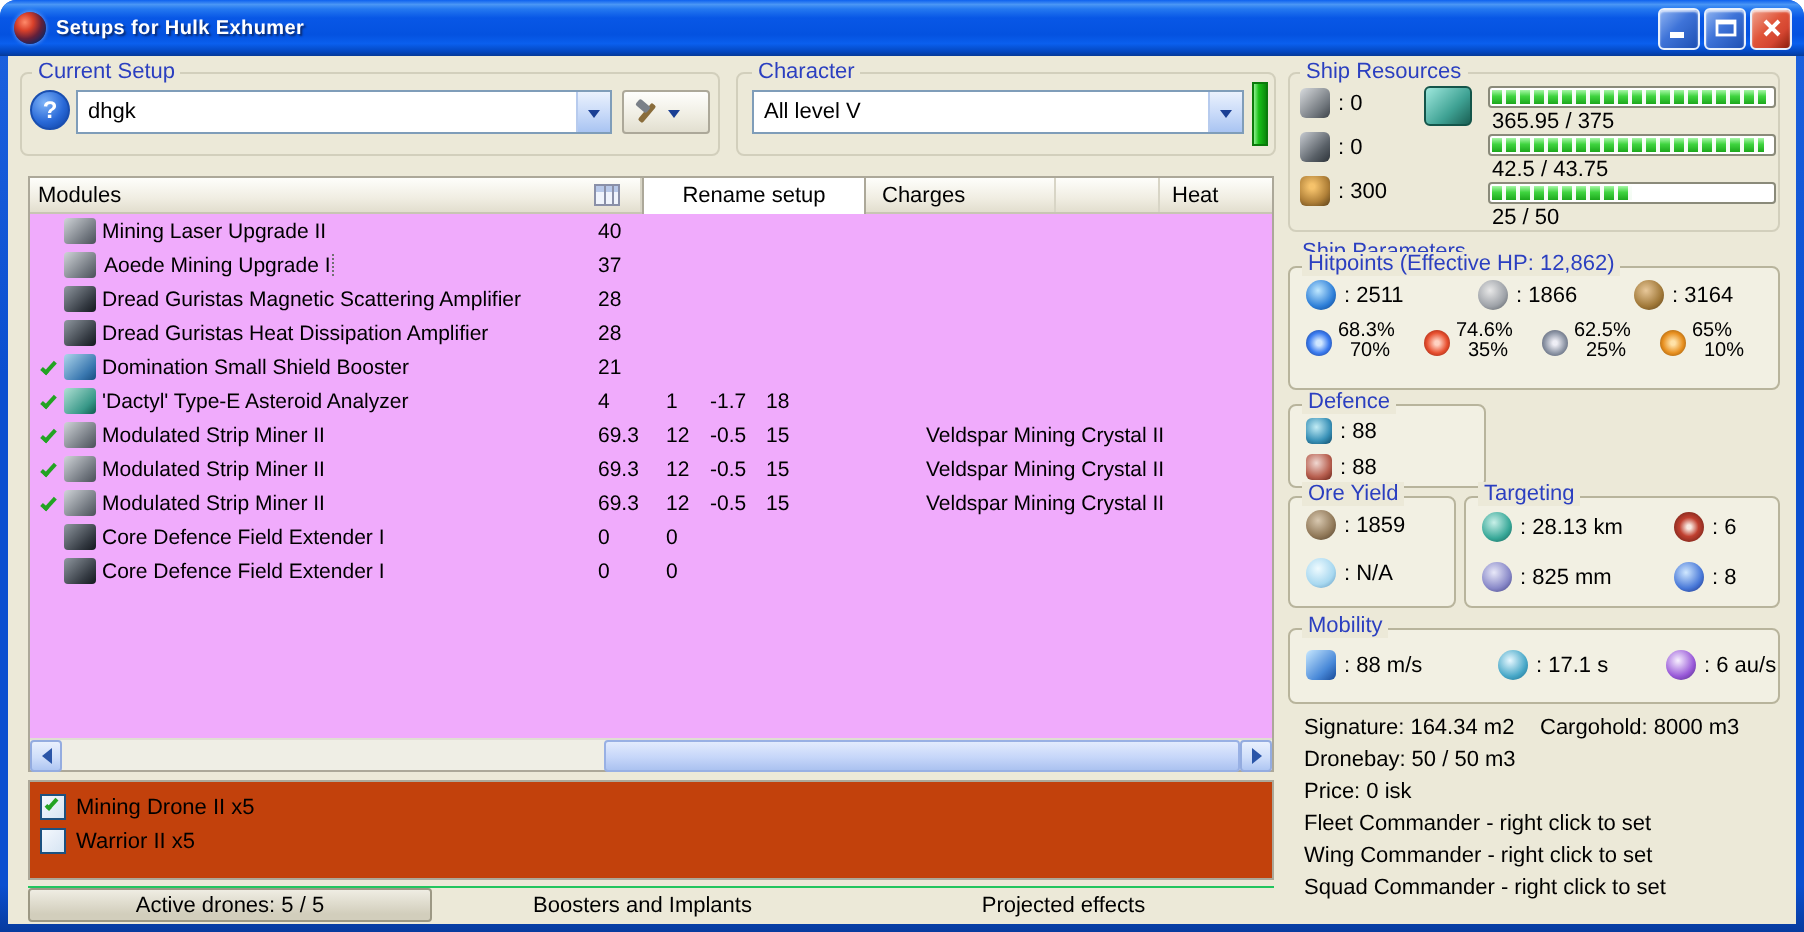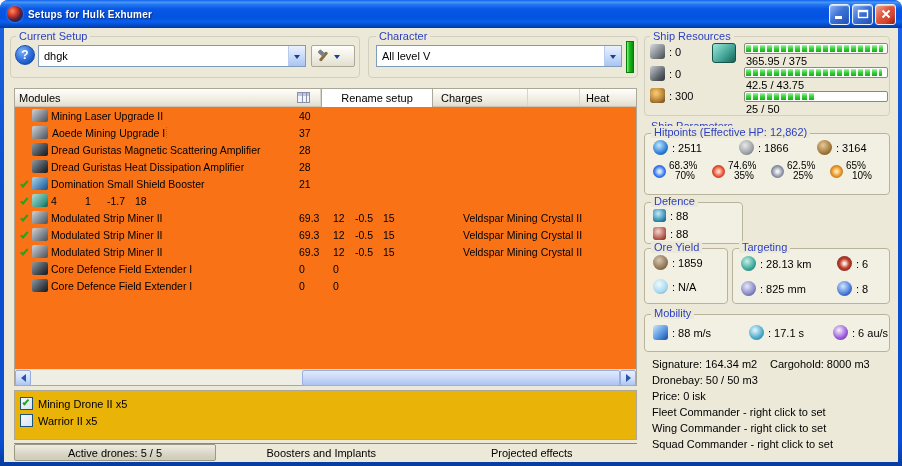--- a/index.html
+++ b/index.html
@@ -69,21 +69,21 @@
   .i-ore{background:radial-gradient(circle at 40% 35%,#D8C8B0,#907858 60%,#4A3A28)}
   .i-ice{background:radial-gradient(circle at 40% 35%,#EFFBFF,#A8D8F0 60%,#5890B8)}
   .i-range{background:radial-gradient(circle at 40% 35%,#C8F0E8,#38A898 60%,#105850)}
   .i-lock{background:radial-gradient(circle,#F8E8E0 10%,#C04030 45%,#5A1810)}
   .i-scan{background:radial-gradient(circle at 40% 35%,#E8E8F8,#8888C8 60%,#383878)}
   .i-sens{background:radial-gradient(circle at 40% 35%,#D0E8FF,#4878D8 60%,#182878)}
   .i-speed{background:linear-gradient(135deg,#C8E8FF,#4888D8 65%,#184A98)}
   .i-align{background:radial-gradient(circle at 40% 35%,#E8F8FF,#48A8C8 60%,#186888)}
   .i-warp{background:radial-gradient(circle at 40% 35%,#F8F0FF,#9858D8 60%,#482878)}
 
-  .modtable{position:absolute;left:10px;top:60px;width:623px;height:298px;background:#f97316;border:1px solid #ACA899}
+  .modtable{position:absolute;left:10px;top:60px;width:623px;height:298px;background:#f0abfc;border:1px solid #ACA899}
   .mthead{display:flex;height:18px;background:linear-gradient(180deg,#FEFEFB 0%,#F0EDE2 60%,#E2DECE 100%);border-bottom:1px solid #C8C5B4}
   .mh{display:flex;align-items:center;border-right:1px solid #D8D5C6;padding:0 4px}
   .mh-modules{width:306px}
   .mh-tab{width:112px;background:#fff;border-right:1px solid #ACA899;border-left:1px solid #ACA899;justify-content:center;margin-bottom:-1px}
   .mh-charges{width:95px;padding-left:8px}
   .mh-gap{width:52px}
   .mh-heat{flex:1;border-right:none;padding-left:6px}
   .colsicon{margin-left:auto;margin-right:6px;width:13px;height:11px;border:1px solid #8A90A8;flex:none;
     background:linear-gradient(90deg,transparent 0 4px,#8A90A8 4px 5px,transparent 5px 8px,#8A90A8 8px 9px,transparent 9px),
     linear-gradient(180deg,#B8C8E8 0 3px,#F0F4FC 3px)}
@@ -105,21 +105,21 @@
 
   .hscroll{position:absolute;left:0;right:0;bottom:0;height:16px;background:#EFEEE5;display:flex;align-items:center;border-top:1px solid #E0DED2}
   .sbtn{width:16px;height:16px;flex:none;display:flex;align-items:center;justify-content:center;border:1px solid #94ACE0;border-radius:2px;
     background:linear-gradient(180deg,#E9F0FD,#CFDEFA 55%,#AFC6F2)}
   .la{width:0;height:0;border:4px solid transparent;border-right:5px solid #2A55A8;margin-left:-4px}
   .ra{width:0;height:0;border:4px solid transparent;border-left:5px solid #2A55A8;margin-right:-4px}
   .strack{flex:1;height:16px;position:relative}
   .sthumb{position:absolute;top:0;height:16px;left:46%;width:54%;border:1px solid #98B0E4;border-radius:2px;
     background:linear-gradient(180deg,#E2EBFD,#C6D6F9 55%,#ABC2F0)}
 
-  .dronesbox{position:absolute;left:10px;top:362px;width:623px;height:50px;background:#eab308;border:1px solid #ACA899;padding:4px 0 0 5px}
+  .dronesbox{position:absolute;left:10px;top:362px;width:623px;height:50px;background:#c2410c;border:1px solid #ACA899;padding:4px 0 0 5px}
   .drow{display:flex;align-items:center;height:17px;gap:5px}
   .cbx{width:13px;height:13px;flex:none;border:1px solid #1C5180;background:linear-gradient(135deg,#F4F8FD,#D6E4F3);
     display:flex;align-items:center;justify-content:center}
   .cbx .checkmark{width:7px;height:3px;margin-top:-2px}
 
   .bbar{position:absolute;left:10px;top:415px;width:623px;height:18px;display:flex;border-top:1px solid #22c55e}
   .bseg-active{width:202px;display:flex;align-items:center;justify-content:center;border:1px solid #9C9884;border-radius:2px;
     background:linear-gradient(180deg,#EFEDE3,#D2CEBC 80%)}
   .bseg{flex:1;display:flex;align-items:center;justify-content:center}
 
@@ -301,20 +301,21 @@
           <span class="mc c3"></span>
           <span class="mc c4"></span>
           <span class="mcharge"></span>
         </div>
 
         <div class="mrow">
           <span class="chk">
               <i class="checkmark"></i>
             </span>
           <i class="mico t"></i>
+          <span class="mname">'Dactyl' Type-E Asteroid Analyzer</span>
           <span class="mc c1">4</span>
           <span class="mc c2">1</span>
           <span class="mc c3">-1.7</span>
           <span class="mc c4">18</span>
           <span class="mcharge"></span>
         </div>
 
         <div class="mrow">
           <span class="chk">
               <i class="checkmark"></i>

